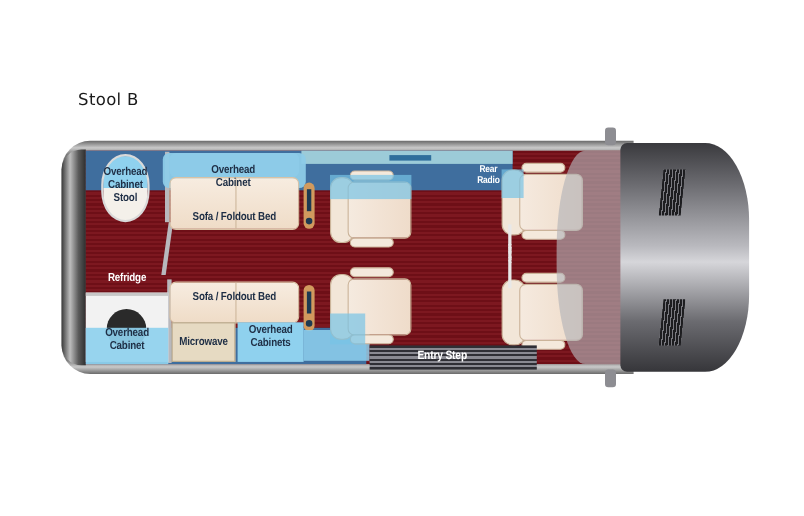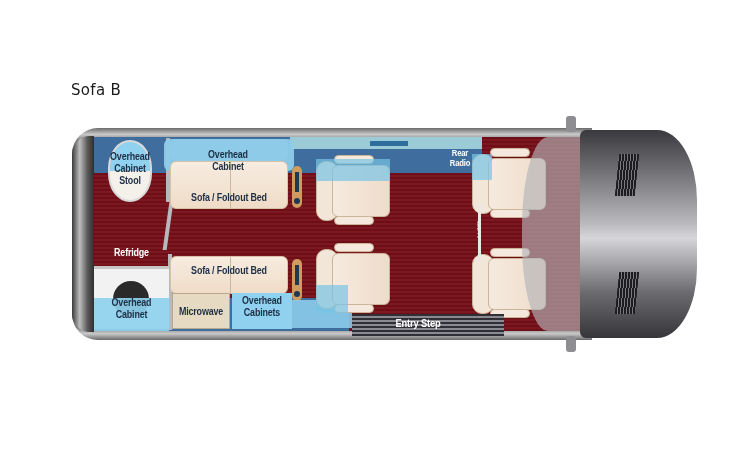--- a/index.html
+++ b/index.html
@@ -1,19 +1,19 @@
 <!DOCTYPE html>
 <html><head>
 <meta charset="utf-8">
 <style>
   * { box-sizing: border-box; margin: 0; padding: 0; }
   body { width: 731px; height: 469px; background: #ffffff; position: relative; overflow: hidden; font-family: "DejaVu Sans", sans-serif; }
   .plan-title { position: absolute; left: 71px; top: 81px; font-size: 15px; color: #1a1a1a; letter-spacing: 0.3px; }
 
-  .van { position: absolute; left: 56px; top: 128px; width: 625px; height: 212px; margin-left: 16px; }
+  .van { position: absolute; left: 56px; top: 128px; width: 625px; height: 212px; }
 
   
   .shell { position: absolute; left: 0; top: 0; width: 520px; height: 212px; background: linear-gradient(to bottom, #6a6a6a 0%, #c9c9c9 3%, #7a7a7a 6%, #555 50%, #7a7a7a 94%, #c9c9c9 97%, #6a6a6a 100%); border-radius: 26px 0 0 26px; }
   .rear-bumper { position: absolute; left: 0; top: 8px; width: 22px; height: 196px; background: linear-gradient(to right, #3a3a3a, #bdbdbd 35%, #5a5a5a 70%, #2e2e2e); border-radius: 18px 0 0 18px; }
 
   .floor { position: absolute; left: 22px; top: 9px; width: 500px; height: 194px;
     background: repeating-linear-gradient(to bottom, #6e0f17 0px, #6e0f17 2px, #7d1820 2px, #7d1820 4px); }
 
   
   .band-top { position: absolute; left: 22px; top: 9px; width: 388px; height: 36px; background: #3f6e9e; }
@@ -58,21 +58,21 @@
 
   
   .cab-window { position: absolute; left: 450px; top: 9px; width: 72px; height: 194px; background: rgba(180,180,185,0.65); border-radius: 26px 0 0 26px / 90px 0 0 90px; }
   .hood { position: absolute; left: 508px; top: 2px; width: 117px; height: 208px; background: linear-gradient(to bottom, #3a3a3e 0%, #6b6b70 18%, #b9b9be 45%, #d6d6da 52%, #6b6b70 78%, #36363a 100%); border-radius: 6px 40px 40px 6px / 6px 70px 70px 6px; }
   .grille { position: absolute; width: 20px; height: 42px; background: repeating-linear-gradient(to right, #1d1d20 0, #1d1d20 2px, #7a7a80 2px, #7a7a80 3px); transform: skewX(-6deg); }
   .mirror { position: absolute; width: 10px; height: 16px; background: #8d8d92; border-radius: 3px; }
 </style>
 </head>
 <body>
 
-<div class="plan-title">Sofa B</div>
+<div class="plan-title">Stool B</div>
 
 <div class="van">
   <div class="shell"></div>
   <div class="rear-bumper"></div>
   <div class="floor"></div>
 
   <div class="band-top"></div>
   <div class="rear-radio-band"></div>
   <div class="rr-bar"></div>
   <div class="band-bot"></div>

